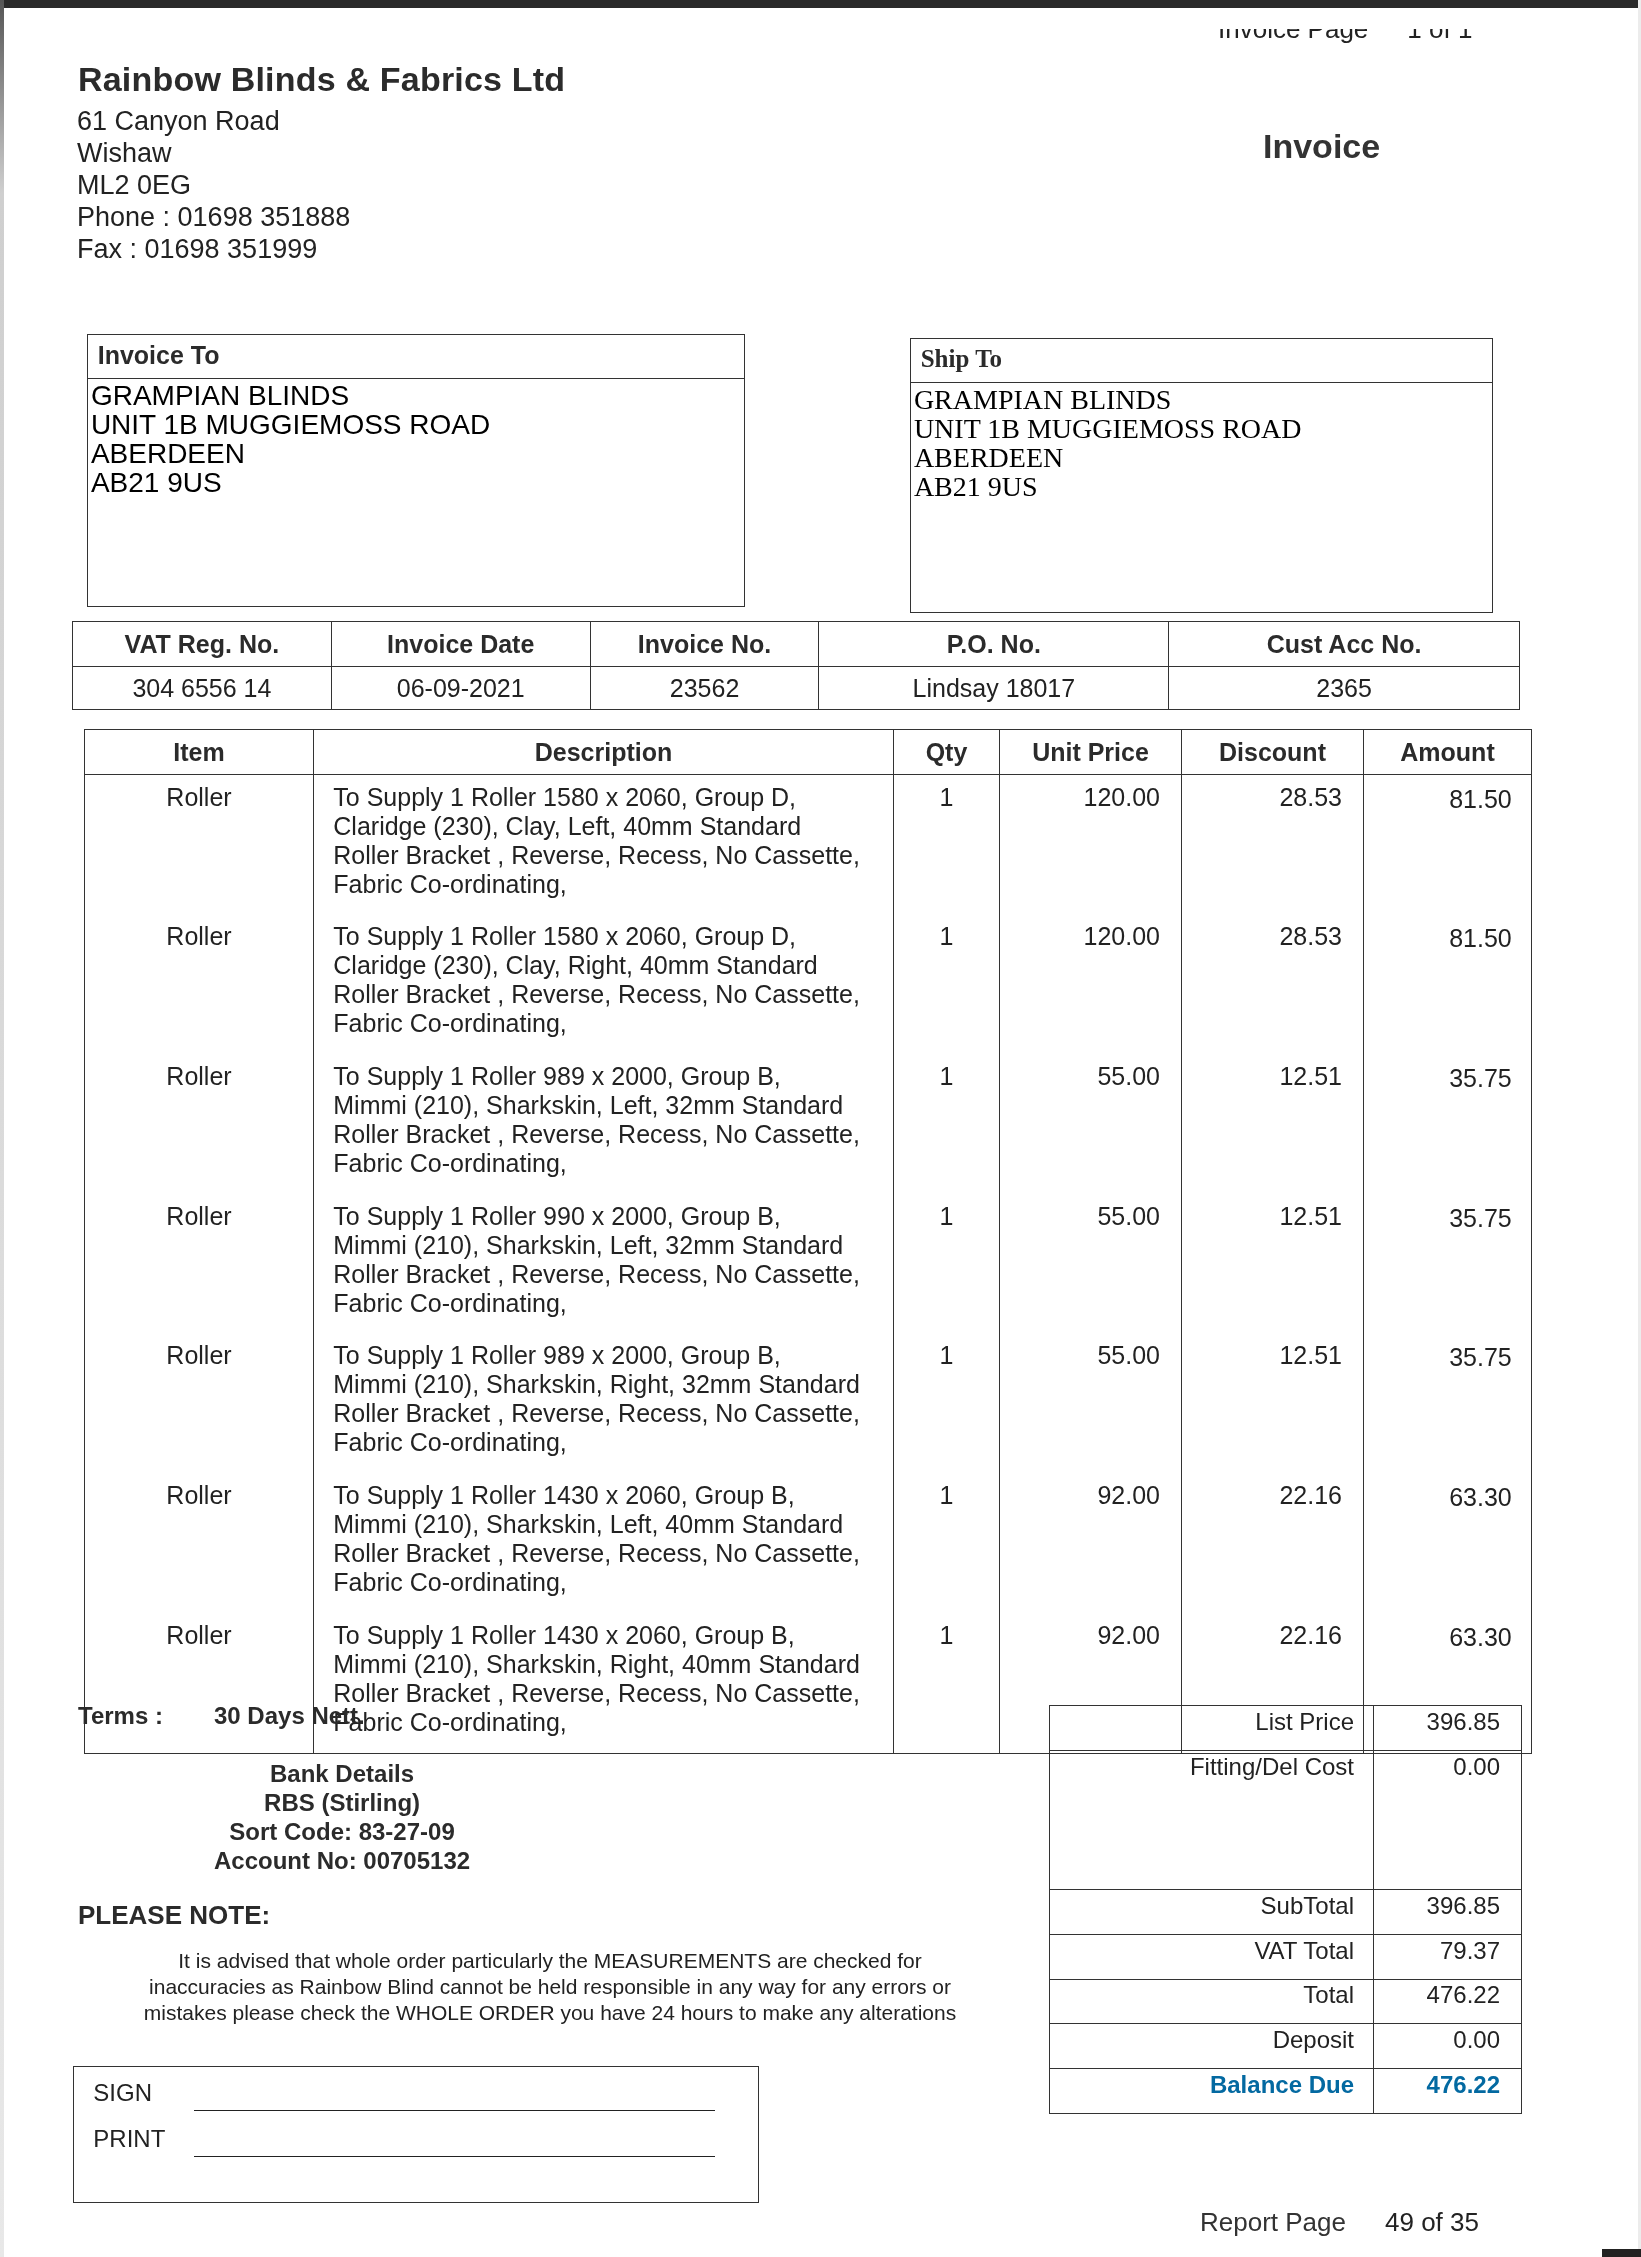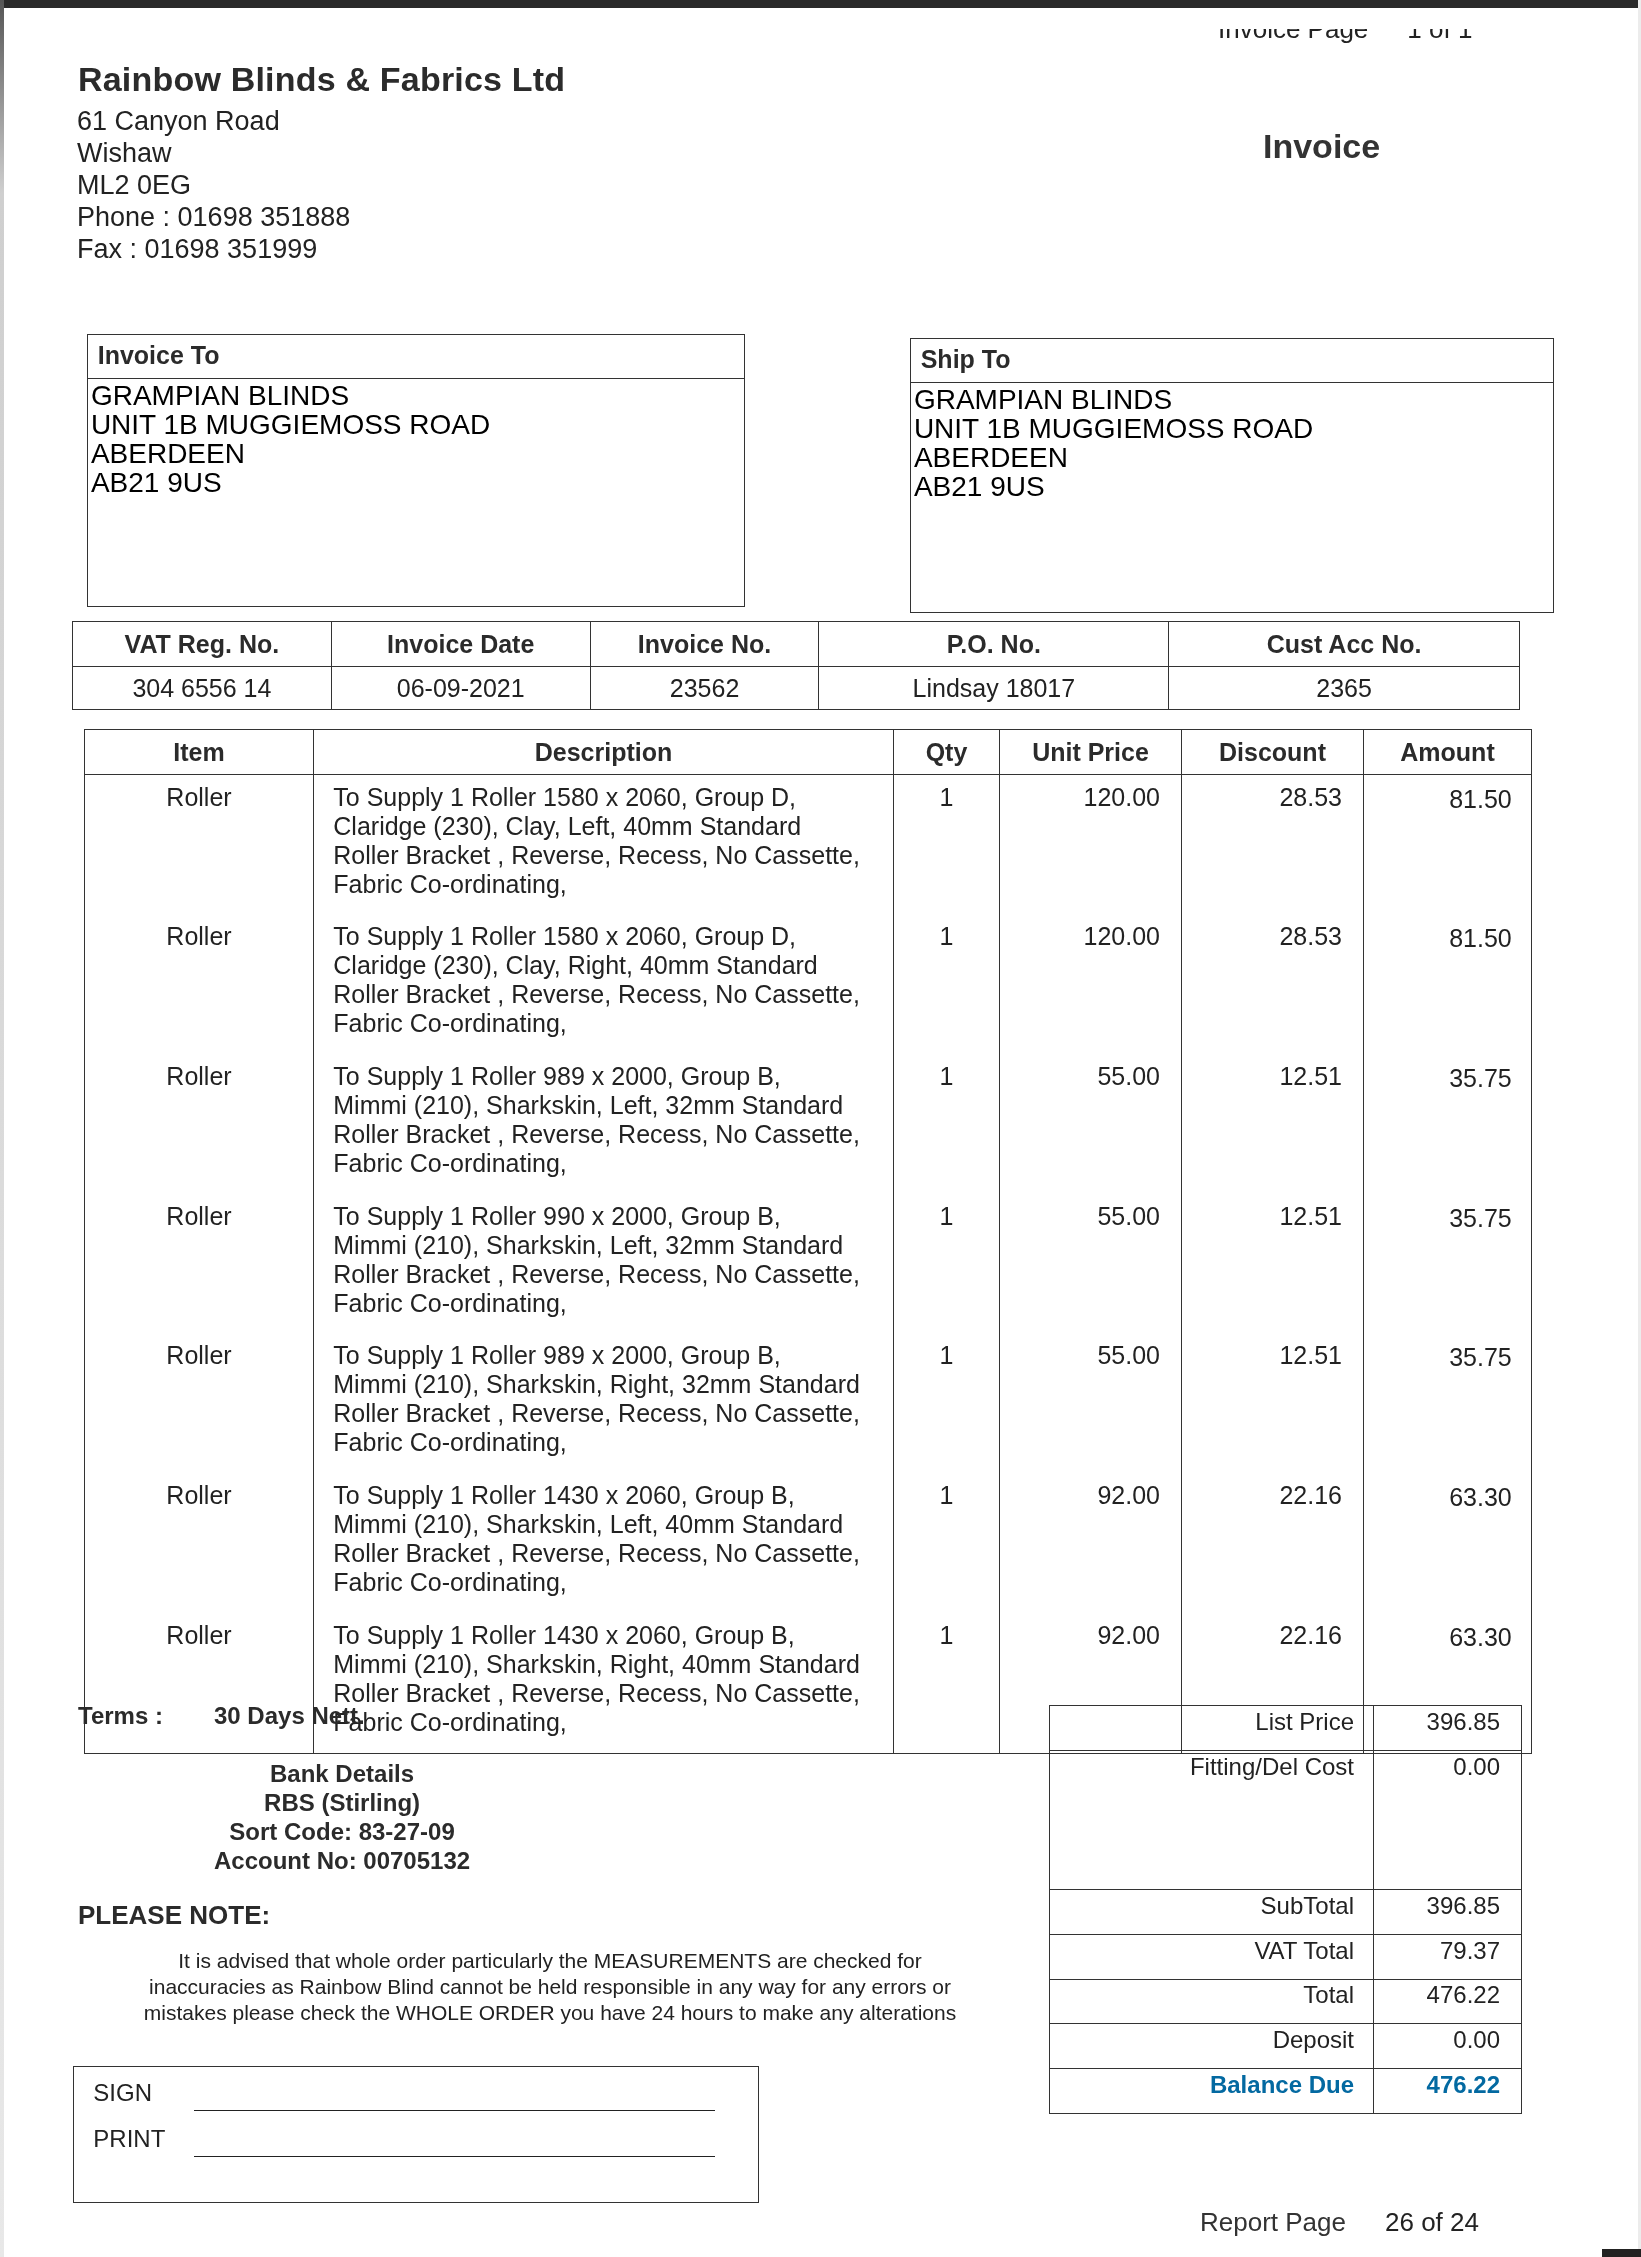--- a/index.html
+++ b/index.html
@@ -85,21 +85,21 @@
 
 <div class="addr-box" style="left:87px; top:334px; width:658px; height:273px;">
   <div class="hdr">Invoice To</div>
   <div class="lines">
     <div>GRAMPIAN BLINDS</div>
     <div>UNIT 1B MUGGIEMOSS ROAD</div>
     <div>ABERDEEN</div>
     <div>AB21 9US</div>
   </div>
 </div>
-<div class="addr-box" style="left:910px; top:338px; width:644px; height:275px;">
+<div class="addr-box" style="left:910px; top:338px; width:583px; height:275px;font-family:Liberation Serif, serif;">
   <div class="hdr">Ship To</div>
   <div class="lines">
     <div>GRAMPIAN BLINDS</div>
     <div>UNIT 1B MUGGIEMOSS ROAD</div>
     <div>ABERDEEN</div>
     <div>AB21 9US</div>
   </div>
 </div>
 
 <table class="meta-table">
@@ -297,15 +297,15 @@
   </table>
 
 <div class="sign-box">
   <div class="sign-row" style="top:11.6px">SIGN</div>
   <div class="sign-line" style="top:43px"></div>
   <div class="sign-row" style="top:58px">PRINT</div>
   <div class="sign-line" style="top:89px"></div>
 </div>
 
 <div class="abs report-page">
-  <span>Report Page</span><span class="rp-val">26 of 24</span>
+  <span>Report Page</span><span class="rp-val">49 of 35</span>
 </div>
 
 
 </body></html>

